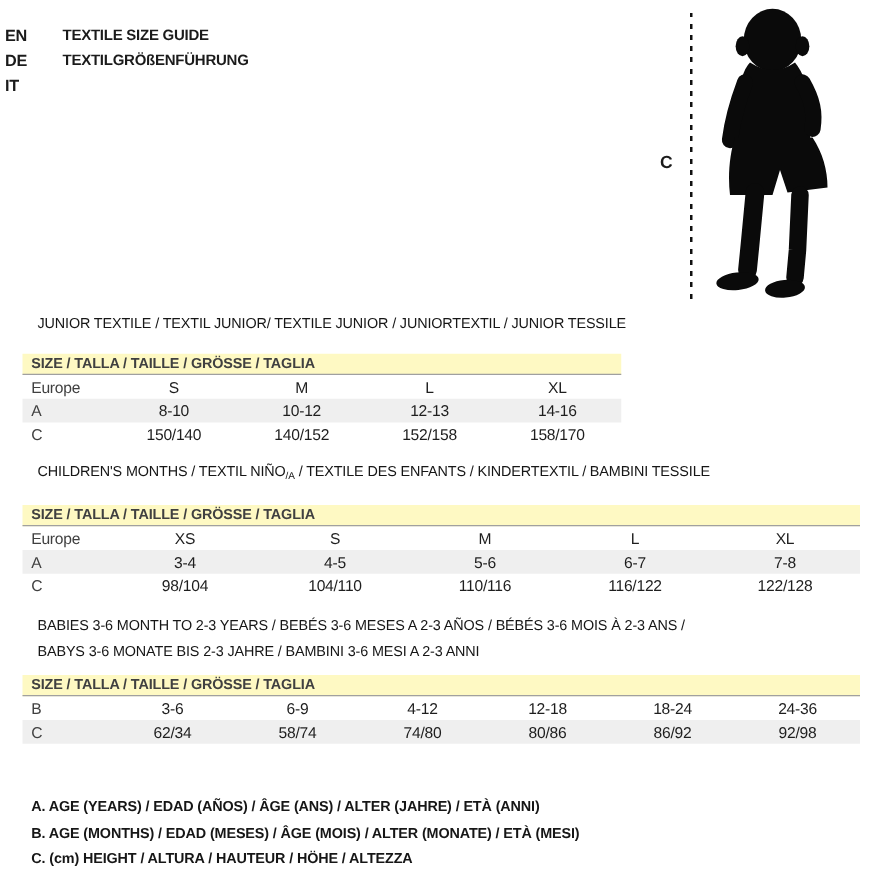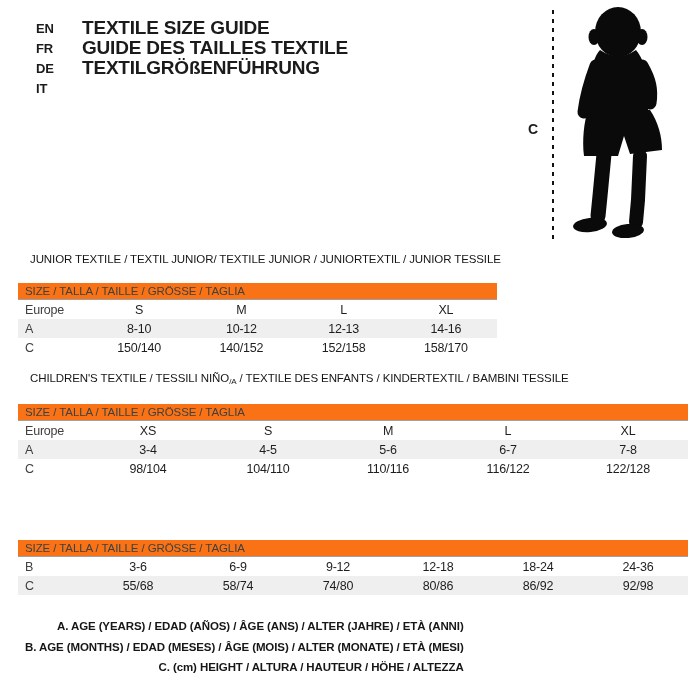--- a/index.html
+++ b/index.html
@@ -8,26 +8,26 @@
     position: relative;
     width: 700px;
     height: 700px;
     background: #ffffff;
     font-family: "Liberation Sans", sans-serif;
     color: #1b1b1b;
     overflow: hidden;
   }
 
   
-  .lang-list { position: absolute; left: 36px; top: 18px; }
+  .lang-list { position: absolute; left: 4px; top: 18px; }
   .lang-row { display: flex; height: 20px; align-items: center; }
   .lang-code {
     width: 46px; font-size: 13px; font-weight: 700; letter-spacing: -0.2px;
   }
-  .lang-label { font-size: 19px; font-weight: 700; letter-spacing: -0.2px; }
+  .lang-label { font-size: 12px; font-weight: 700; letter-spacing: -0.2px; }
 
   
   .measure-line {
     position: absolute; left: 552px; top: 10px; width: 2px; height: 233px;
     background-image: repeating-linear-gradient(to bottom, #111 0 4px, transparent 4px 9px);
   }
   .measure-label {
     position: absolute; left: 528px; top: 121px;
     font-size: 14px; font-weight: 700;
   }
@@ -43,55 +43,51 @@
   .s2-title { top: 368px; }
   .s3-title { top: 491px; width: 600px; }
   .sub-part { font-size: 8px; vertical-align: -2px; }
 
   .table { position: absolute; left: 18px; }
   .t1 { top: 283px; width: 479px; }
   .t2 { top: 404px; width: 670px; }
   .t3 { top: 540px; width: 670px; }
 
   .size-bar {
-    height: 17px; background: #f97316; border-bottom: 1px solid #a0a0a0;
+    height: 17px; background: #fef9c3; border-bottom: 1px solid #a0a0a0;
     display: flex; align-items: center; padding-left: 7px;
-    font-size: 11.5px; font-weight: 400; color: #404040; letter-spacing: -0.1px;
+    font-size: 11.5px; font-weight: 700; color: #404040; letter-spacing: -0.1px;
   }
   .rows .row { display: flex; height: 19px; align-items: center; }
   .rows .row:nth-child(2) { background: #efefef; }
   .rlabel {
     width: 70px; padding-left: 7px;
     font-size: 12.5px; color: #404040; letter-spacing: -0.2px;
   }
   .cell {
     flex: 1; text-align: center;
     font-size: 12.5px; color: #1e1e1e; letter-spacing: -0.2px;
   }
 
   
-  .legend { position: absolute; left: 25px; top: 616px; text-align: right; }
+  .legend { position: absolute; left: 25px; top: 636px; }
   .legend-line {
     font-size: 11.5px; font-weight: 700; line-height: 20.5px;
     letter-spacing: -0.1px; color: #161616;
   }
 </style>
 </head>
 <body>
 
 <div class="page">
 
   <div class="lang-list">
     <div class="lang-row">
       <span class="lang-code">EN</span>
       <span class="lang-label">TEXTILE SIZE GUIDE</span>
-    </div>
-    <div class="lang-row">
-      <span class="lang-code">FR</span>
-      <span class="lang-label">GUIDE DES TAILLES TEXTILE</span>
     </div>
     <div class="lang-row">
       <span class="lang-code">DE</span>
       <span class="lang-label">TEXTILGRÖßENFÜHRUNG</span>
     </div>
     <div class="lang-row">
       <span class="lang-code">IT</span>
     </div>
   </div>
 
@@ -134,21 +130,21 @@
       <div class="row">
         <div class="rlabel">C</div>
         <div class="cell">150/140</div>
         <div class="cell">140/152</div>
         <div class="cell">152/158</div>
         <div class="cell">158/170</div>
       </div>
     </div>
   </div>
 
-  <div class="section-title s2-title"><span>CHILDREN'S TEXTILE / TESSILI NIÑO</span><span class="sub-part">/A</span><span> / TEXTILE DES ENFANTS / KINDERTEXTIL / BAMBINI TESSILE</span></div>
+  <div class="section-title s2-title"><span>CHILDREN'S MONTHS / TEXTIL NIÑO</span><span class="sub-part">/A</span><span> / TEXTILE DES ENFANTS / KINDERTEXTIL / BAMBINI TESSILE</span></div>
   <div class="table t2">
     <div class="size-bar">SIZE / TALLA / TAILLE / GRÖSSE / TAGLIA</div>
     <div class="rows">
       <div class="row">
         <div class="rlabel">Europe</div>
         <div class="cell">XS</div>
         <div class="cell">S</div>
         <div class="cell">M</div>
         <div class="cell">L</div>
         <div class="cell">XL</div>
@@ -165,35 +161,39 @@
         <div class="rlabel">C</div>
         <div class="cell">98/104</div>
         <div class="cell">104/110</div>
         <div class="cell">110/116</div>
         <div class="cell">116/122</div>
         <div class="cell">122/128</div>
       </div>
     </div>
   </div>
 
+  <div class="section-title s3-title">
+    <div>BABIES 3-6 MONTH TO 2-3 YEARS / BEBÉS 3-6 MESES A 2-3 AÑOS / BÉBÉS 3-6 MOIS À 2-3 ANS /</div>
+    <div>BABYS 3-6 MONATE BIS 2-3 JAHRE / BAMBINI 3-6 MESI A 2-3 ANNI</div>
+  </div>
   <div class="table t3">
     <div class="size-bar">SIZE / TALLA / TAILLE / GRÖSSE / TAGLIA</div>
     <div class="rows">
       <div class="row">
         <div class="rlabel">B</div>
         <div class="cell">3-6</div>
         <div class="cell">6-9</div>
-        <div class="cell">9-12</div>
+        <div class="cell">4-12</div>
         <div class="cell">12-18</div>
         <div class="cell">18-24</div>
         <div class="cell">24-36</div>
       </div>
       <div class="row">
         <div class="rlabel">C</div>
-        <div class="cell">55/68</div>
+        <div class="cell">62/34</div>
         <div class="cell">58/74</div>
         <div class="cell">74/80</div>
         <div class="cell">80/86</div>
         <div class="cell">86/92</div>
         <div class="cell">92/98</div>
       </div>
     </div>
   </div>
 
   <div class="legend">

